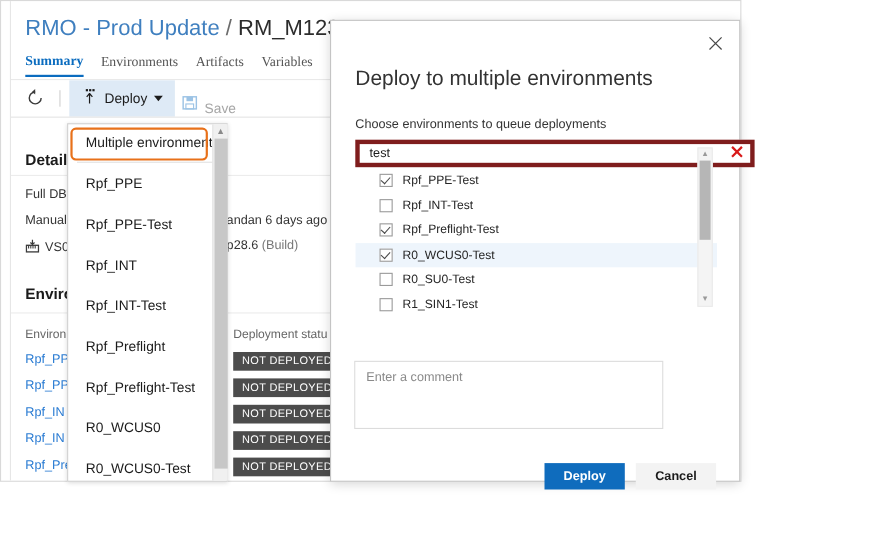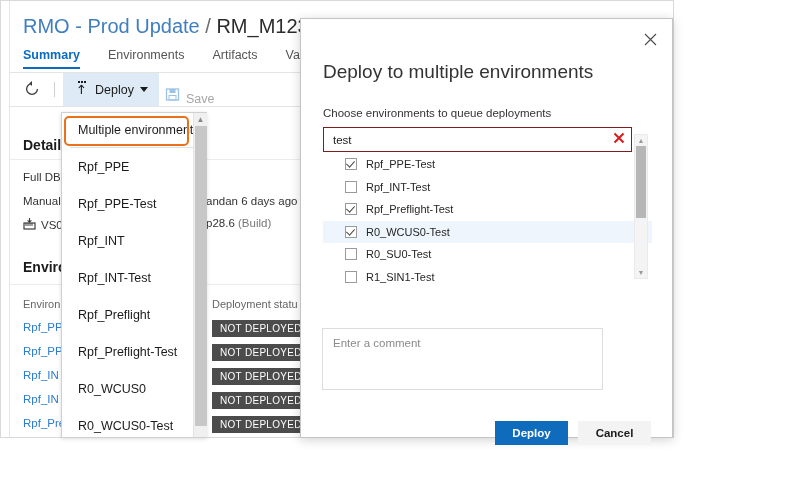--- a/index.html
+++ b/index.html
@@ -19,21 +19,21 @@
   }
   .app-left-rule{position:absolute;left:8px;top:0;bottom:0;width:1px;background:#e6e6e6;}
 
   .rel-title{
     position:absolute;left:22px;top:14px;
     font-size:20px;color:#3f7fbf;font-weight:400;white-space:nowrap;
   }
   .rel-title .sep{color:#6b6b6b;}
   .rel-title .rel-name{color:#2c2c2c;}
 
-  .tabs{position:absolute;left:22px;top:47px;display:flex;gap:28px;align-items:flex-start;}
+  .tabs{position:absolute;left:22px;top:47px;display:flex;gap:16px;align-items:center;font-family:Liberation Serif, serif;}
   .tab{font-size:12.5px;color:#555;padding-bottom:5px;white-space:nowrap;cursor:default;}
   .tab.active{color:#0b6cbf;font-weight:bold;border-bottom:2px solid #0b6cbf;}
   .tabs-rule{position:absolute;left:9px;right:0;top:71px;height:1px;background:#e4e4e4;}
 
   
   .toolbar{position:absolute;left:9px;top:72px;right:0;height:33px;background:#fff;}
   .tb-refresh{position:absolute;left:13px;top:7px;width:18px;height:18px;color:#3b3b3b;}
   .tb-divider{position:absolute;left:44px;top:9px;width:1px;height:15px;background:#cfcfcf;}
   .tb-deploy{
     position:absolute;left:53px;top:0;height:33px;background:#deeaf6;
@@ -103,22 +103,22 @@
     background:#ffffff;border:1px solid #c4c4c4;box-sizing:border-box;
     box-shadow:0 2px 10px rgba(0,0,0,.18);
   }
   .dlg-close{
     position:absolute;right:12px;top:10px;width:20px;height:20px;
     display:flex;align-items:center;justify-content:center;color:#4a4a4a;
   }
   .dlg-title{position:absolute;left:22px;top:42px;font-size:19px;color:#333;font-weight:400;white-space:nowrap;}
   .dlg-label{position:absolute;left:22px;top:88px;font-size:11.5px;color:#333;}
   .dlg-search{
-    position:absolute;left:22px;top:108px;width:309px;height:25px;
-    border:1px solid #7f1d1d;background:#fff;box-sizing:border-box;
+    position:absolute;left:22px;top:108px;width:363px;height:25px;
+    border:4px solid #7f1d1d;background:#fff;box-sizing:border-box;
     display:flex;align-items:center;
   }
   .dlg-search .val{flex:1;padding-left:9px;font-size:11.5px;color:#1b1b1b;}
   .dlg-search .clear{width:24px;text-align:center;color:#d81a1a;font-size:13px;font-weight:bold;}
 
   .dlg-list{
     position:absolute;left:22px;top:134px;width:329px;height:145px;
     background:#fff;box-sizing:border-box;overflow:hidden;
   }
   .li{height:22.5px;display:flex;align-items:center;padding-left:22px;box-sizing:border-box;}

